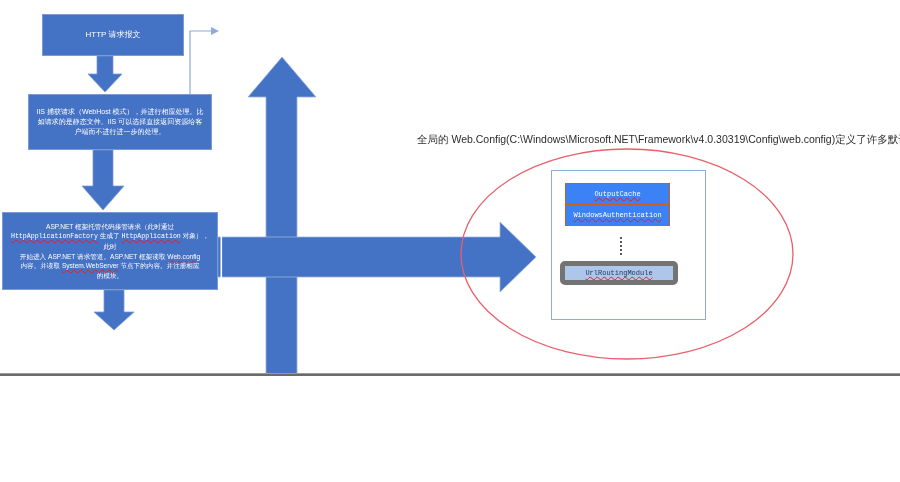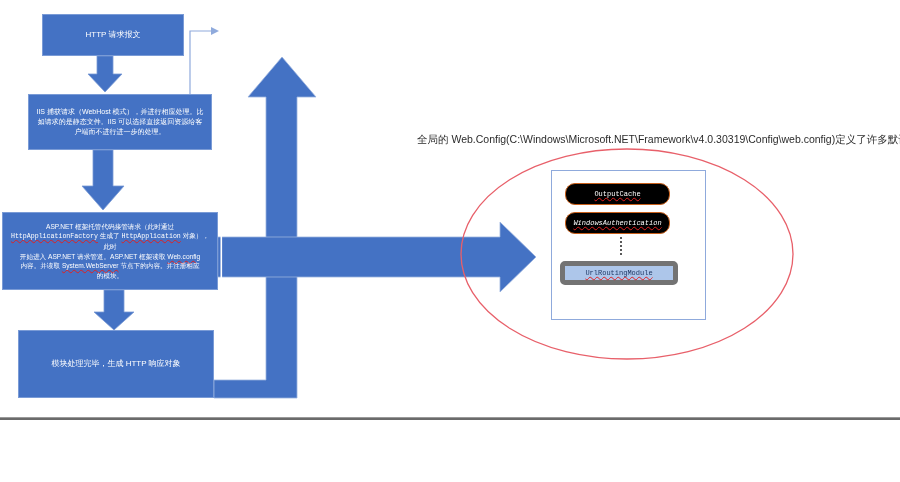--- a/index.html
+++ b/index.html
@@ -1,18 +1,18 @@
 <!DOCTYPE html>
 <html><head>
 <meta charset="utf-8">
 <style>
   html,body{margin:0;padding:0;background:#ffffff;}
   body{font-family:"Liberation Sans","DejaVu Sans",sans-serif;}
   #page{
-    position:relative;width:900px;height:420px;background:#ffffff;
+    position:relative;width:900px;height:376px;background:#ffffff;
     overflow:hidden;
     border-bottom:2px solid #6b6b6b;
     box-sizing:border-box;
   }
   #page::after{
     content:"";position:absolute;left:0;right:0;bottom:0;height:1px;
     background:#9a9a9a;
   }
   .svg-layer{position:absolute;left:0;top:0;width:900px;height:482px;}
 
@@ -50,24 +50,24 @@
   #panel{
     position:absolute;left:551px;top:170px;width:155px;height:150px;
     background:#ffffff;border:1px solid #8faadc;box-sizing:border-box;
   }
   .mod{
     position:absolute;box-sizing:border-box;
     display:flex;align-items:center;justify-content:center;
     font-family:"Liberation Mono","DejaVu Sans Mono",monospace;
     font-size:7px;color:#ffffff;text-align:center;
   }
-  .mod-orange{background:#000000;border:1px solid #c85f1a;border-radius:10px;}
+  .mod-orange{background:#3b82f6;border:1px solid #c85f1a;border-radius:0;}
   .mod-blue{background:#adc6ea;border:5px solid #737373;border-radius:5px;color:#1f3864;}
   #mod-0{left:565px;top:183px;width:105px;height:22px;}
-  #mod-1{left:565px;top:212px;width:105px;height:22px;font-style:italic;}
+  #mod-1{left:565px;top:204px;width:105px;height:22px;}
   #mod-2{left:560px;top:261px;width:118px;height:24px;}
 
   .modlabel{display:inline-block;}
 
   #dots{
     position:absolute;left:620px;top:237px;width:2px;height:20px;
     background-image:linear-gradient(to bottom,#595959 55%,rgba(0,0,0,0) 0%);
     background-size:2px 4px;background-repeat:repeat-y;
   }
 </style>
@@ -121,23 +121,20 @@
       <span>对象），此时</span><br>
       <span>开始进入 ASP.NET 请求管道。ASP.NET 框架读取</span>
       <span class="wavy">Web.config</span><br>
       <span>内容。并读取</span>
       <span class="wavy">System.WebServer</span>
       <span>节点下的内容。并注册相应</span><br>
       <span>的模块。</span>
     </span>
   </div>
 
-  <div class="fbox" id="box-modules">
-    <span class="txt">模块处理完毕，生成 HTTP 响应对象</span>
-  </div>
 
   <div id="caption">全局的 Web.Config(C:\Windows\Microsoft.NET\Framework\v4.0.30319\Config\web.config)定义了许多默认的处理模块</div>
 
   <div id="panel"></div>
 
   <div class="mod mod-orange" id="mod-0">
     <span class="modlabel wavy">OutputCache</span>
   </div>
   <div class="mod mod-orange" id="mod-1">
     <span class="modlabel wavy">WindowsAuthentication</span>

